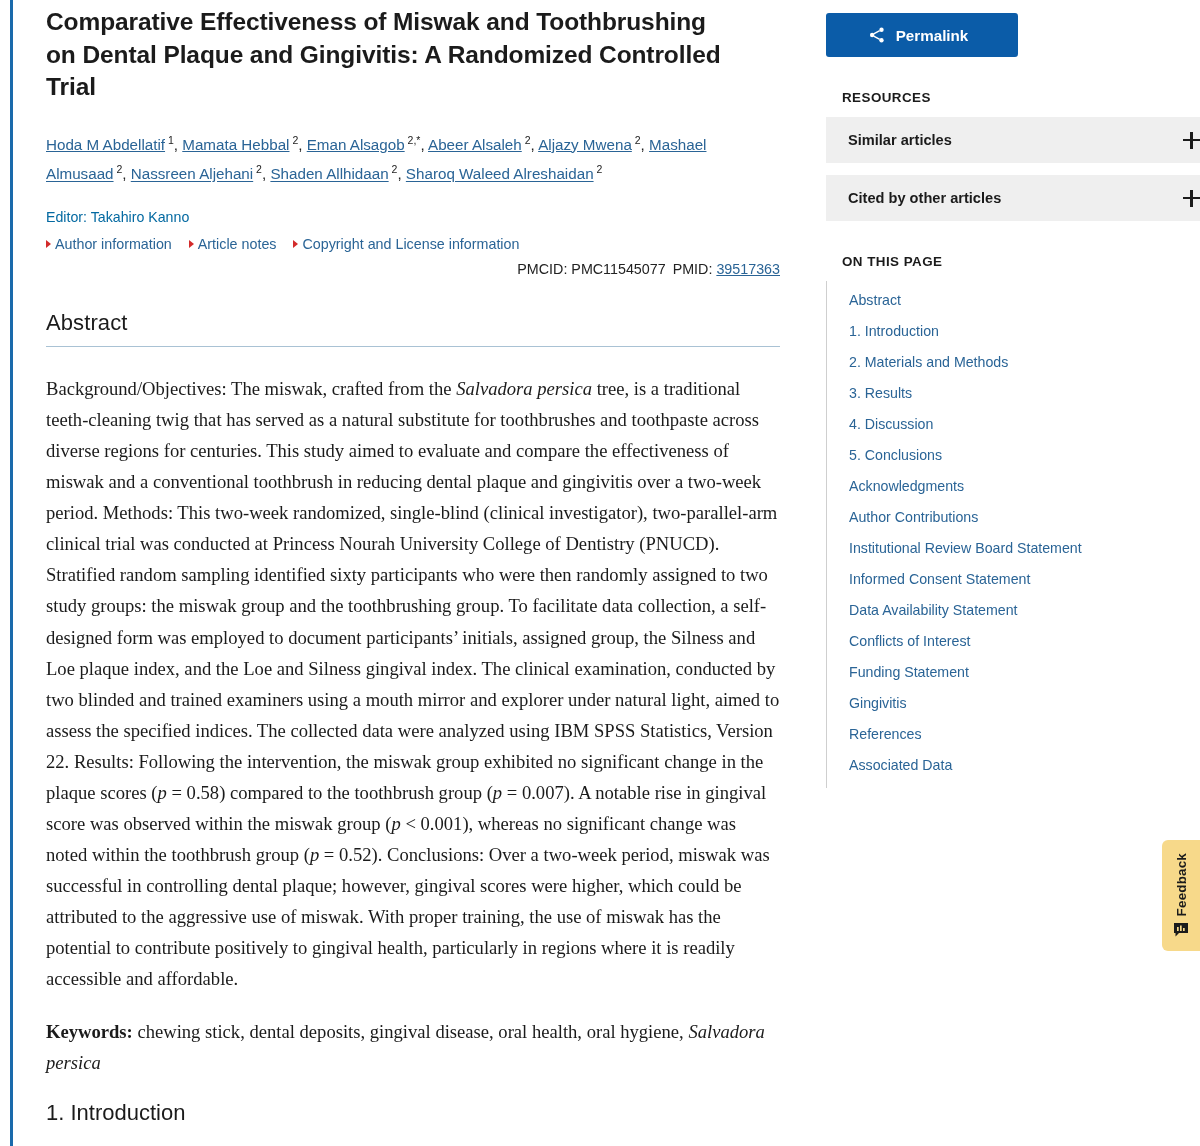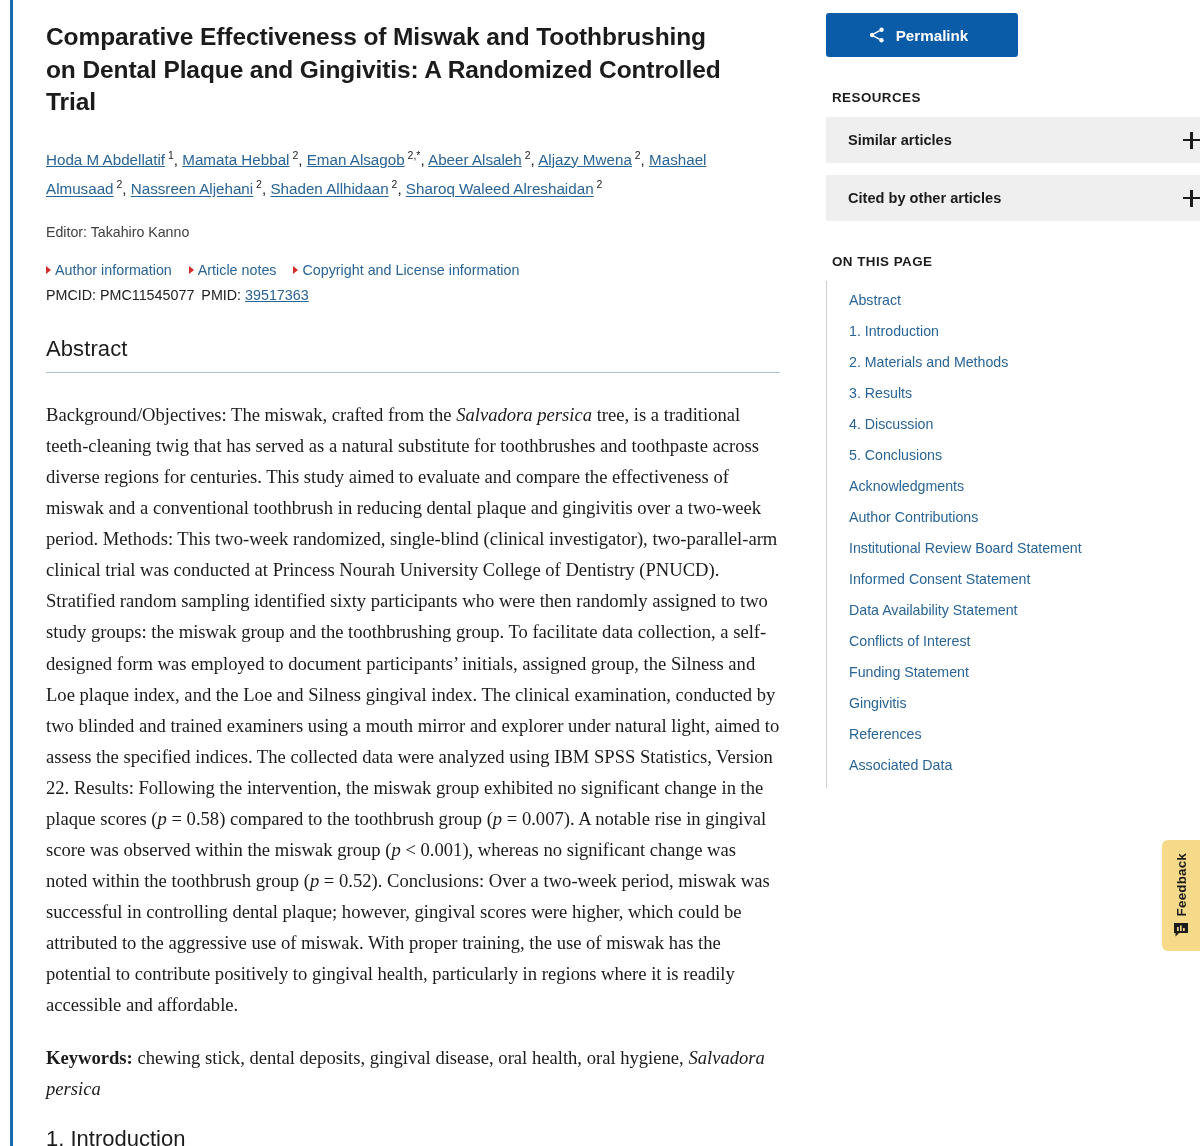--- a/index.html
+++ b/index.html
@@ -30,21 +30,21 @@
   
   .page {
     position: absolute;
     left: 0; top: 0;
     width: 1200px;
     height: 1146px;
     display: flex;
   }
   .main-col {
     width: 810px;
-    padding: 21px 30px 0 46px;
+    padding: 6px 30px 0 46px;
   }
   .side-col {
     width: 390px;
     padding: 13px 32px 0 16px;
   }
 
   
   .article-title {
     font-size: 24.5px;
     font-weight: 700;
@@ -65,22 +65,22 @@
   }
   .author-link {
     color: #2a6496;
     text-decoration: underline;
     cursor: pointer;
   }
   .aff { font-size: 10.5px; vertical-align: super; color: #222; }
 
   .editor-line {
     font-size: 14.2px;
-    color: #404040;
-    margin: 20px 0 22px 0;
+    color: #0369a1;
+    margin: 20px 0 11px 0;
   }
 
   
   .expand-row {
     font-size: 14.3px;
     margin-bottom: 9px;
     color: #2a6496;
   }
   .expand-item {
     display: inline-block;
@@ -98,20 +98,21 @@
   }
   .expand-label {
     color: #2a6496;
     text-decoration: none;
   }
 
   .ids-line {
     font-size: 14.3px;
     color: #222;
     margin-bottom: 33px;
+    text-align: right;
   }
   .ids-line .pmid-link {
     color: #2a6496;
     text-decoration: underline;
     cursor: pointer;
   }
   .id-gap { display: inline-block; width: 7px; }
 
   
   .sec-heading {
@@ -167,21 +168,21 @@
     padding: 0 12px 0 4px;
   }
   .share-icon { width: 18px; height: 18px; display: block; flex: none; }
 
   
   .side-label {
     font-size: 13.4px;
     font-weight: 700;
     letter-spacing: 0.45px;
     color: #1b1b1b;
-    margin: 33px 0 12px 6px;
+    margin: 33px 0 12px 16px;
   }
 
   
   .accordion-item {
     display: flex;
     align-items: center;
     justify-content: space-between;
     background: #efefef;
     height: 46px;
     padding: 0 18px 0 22px;

